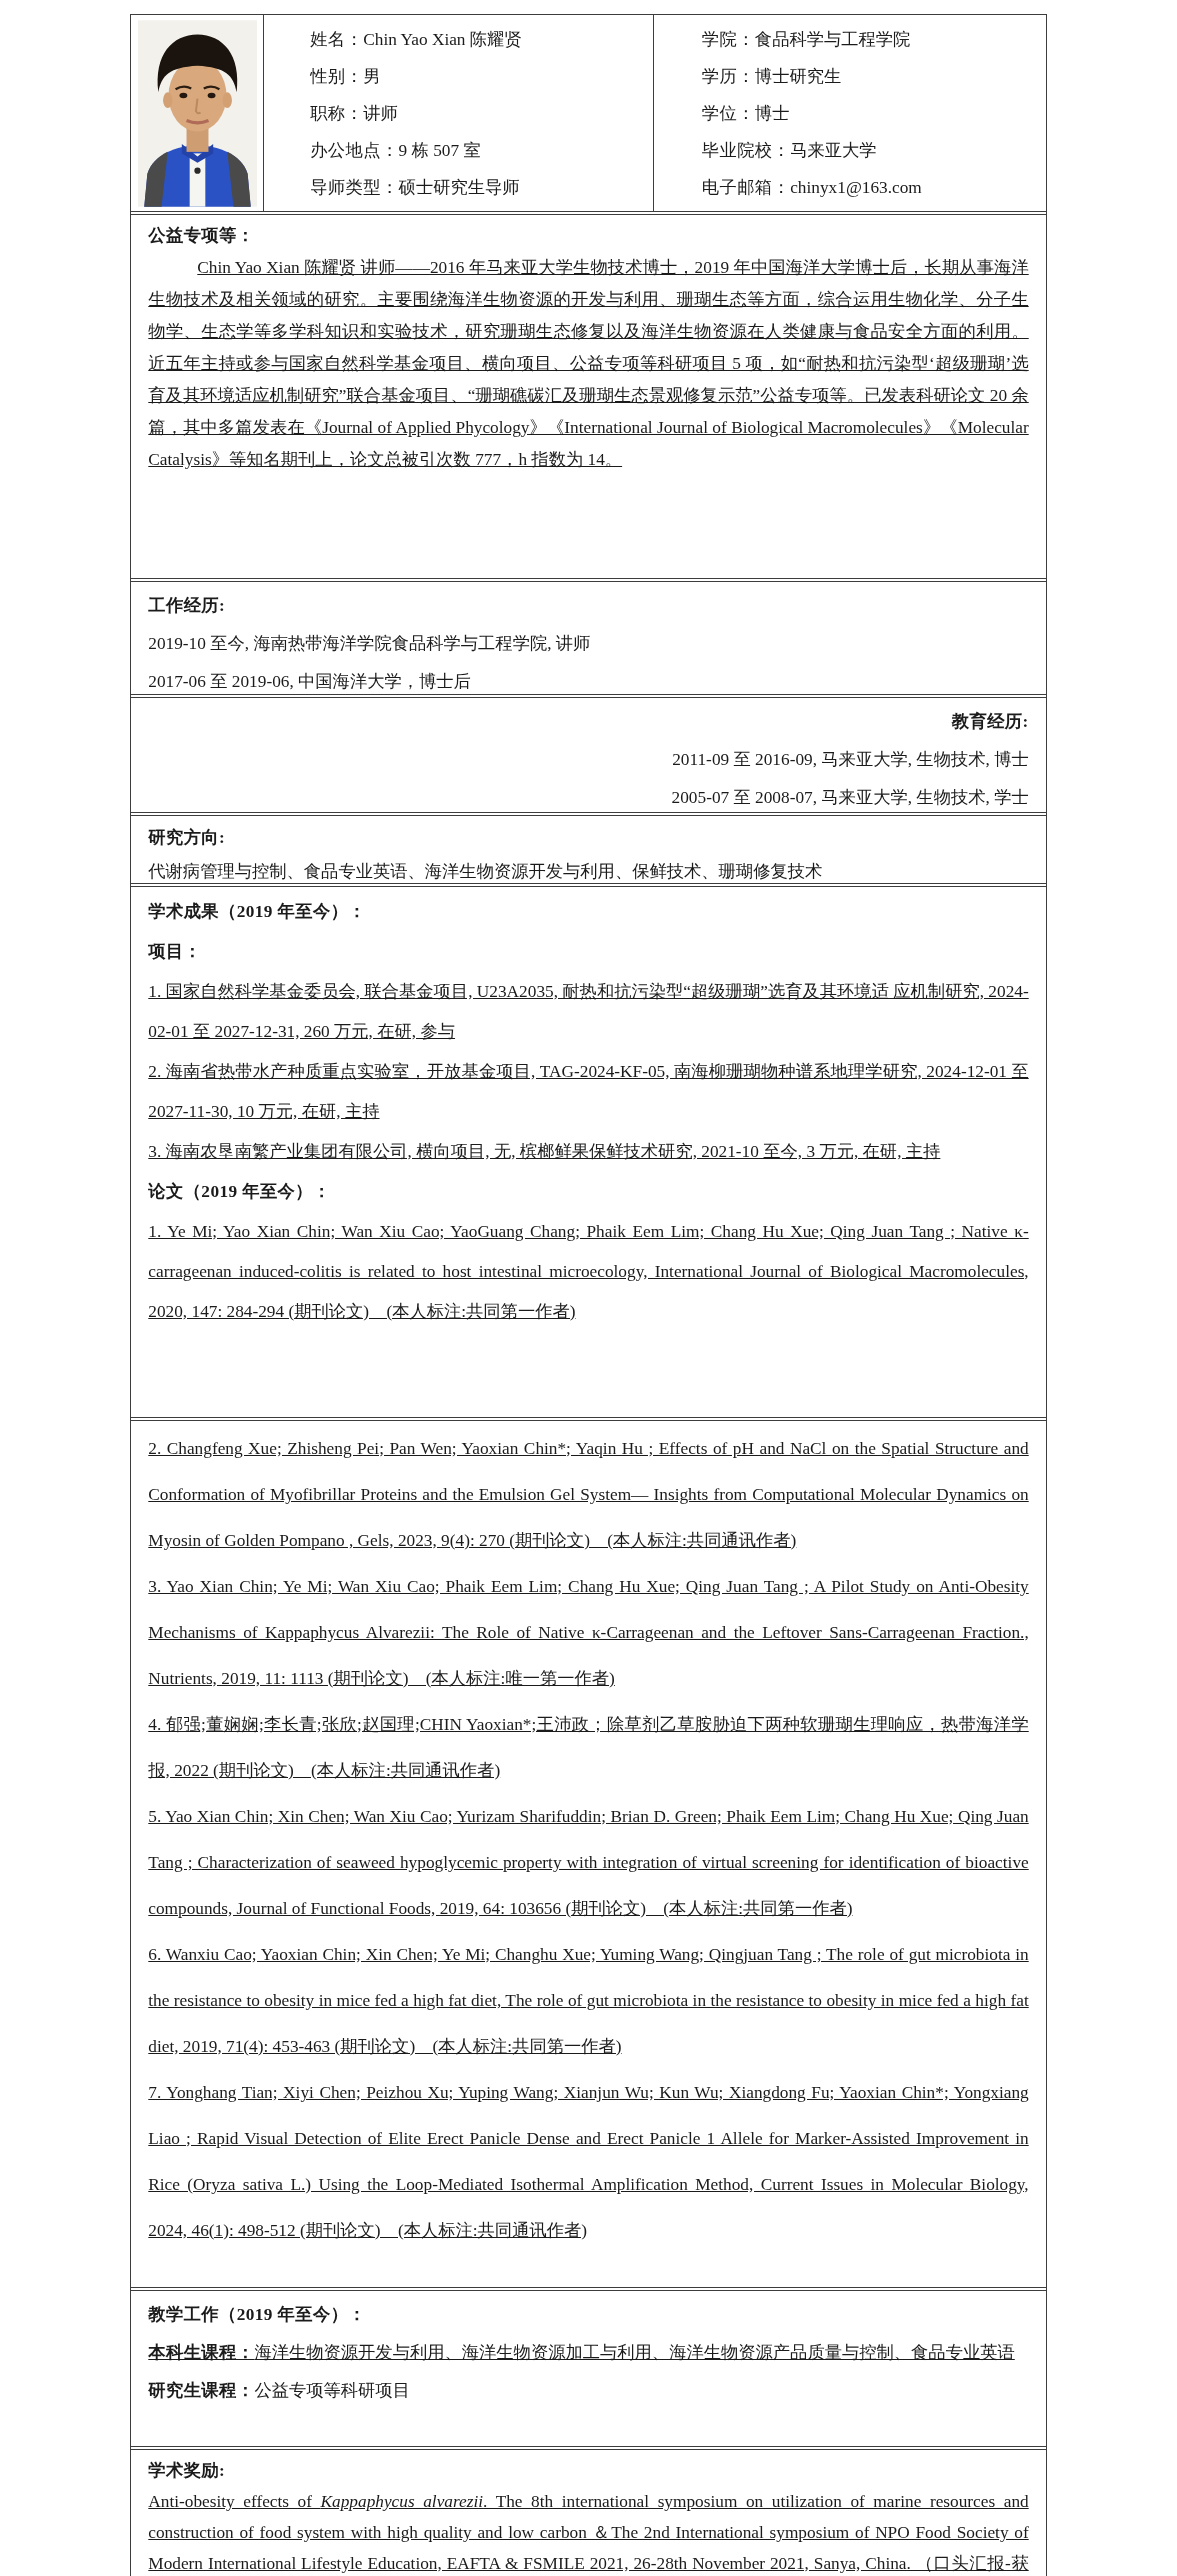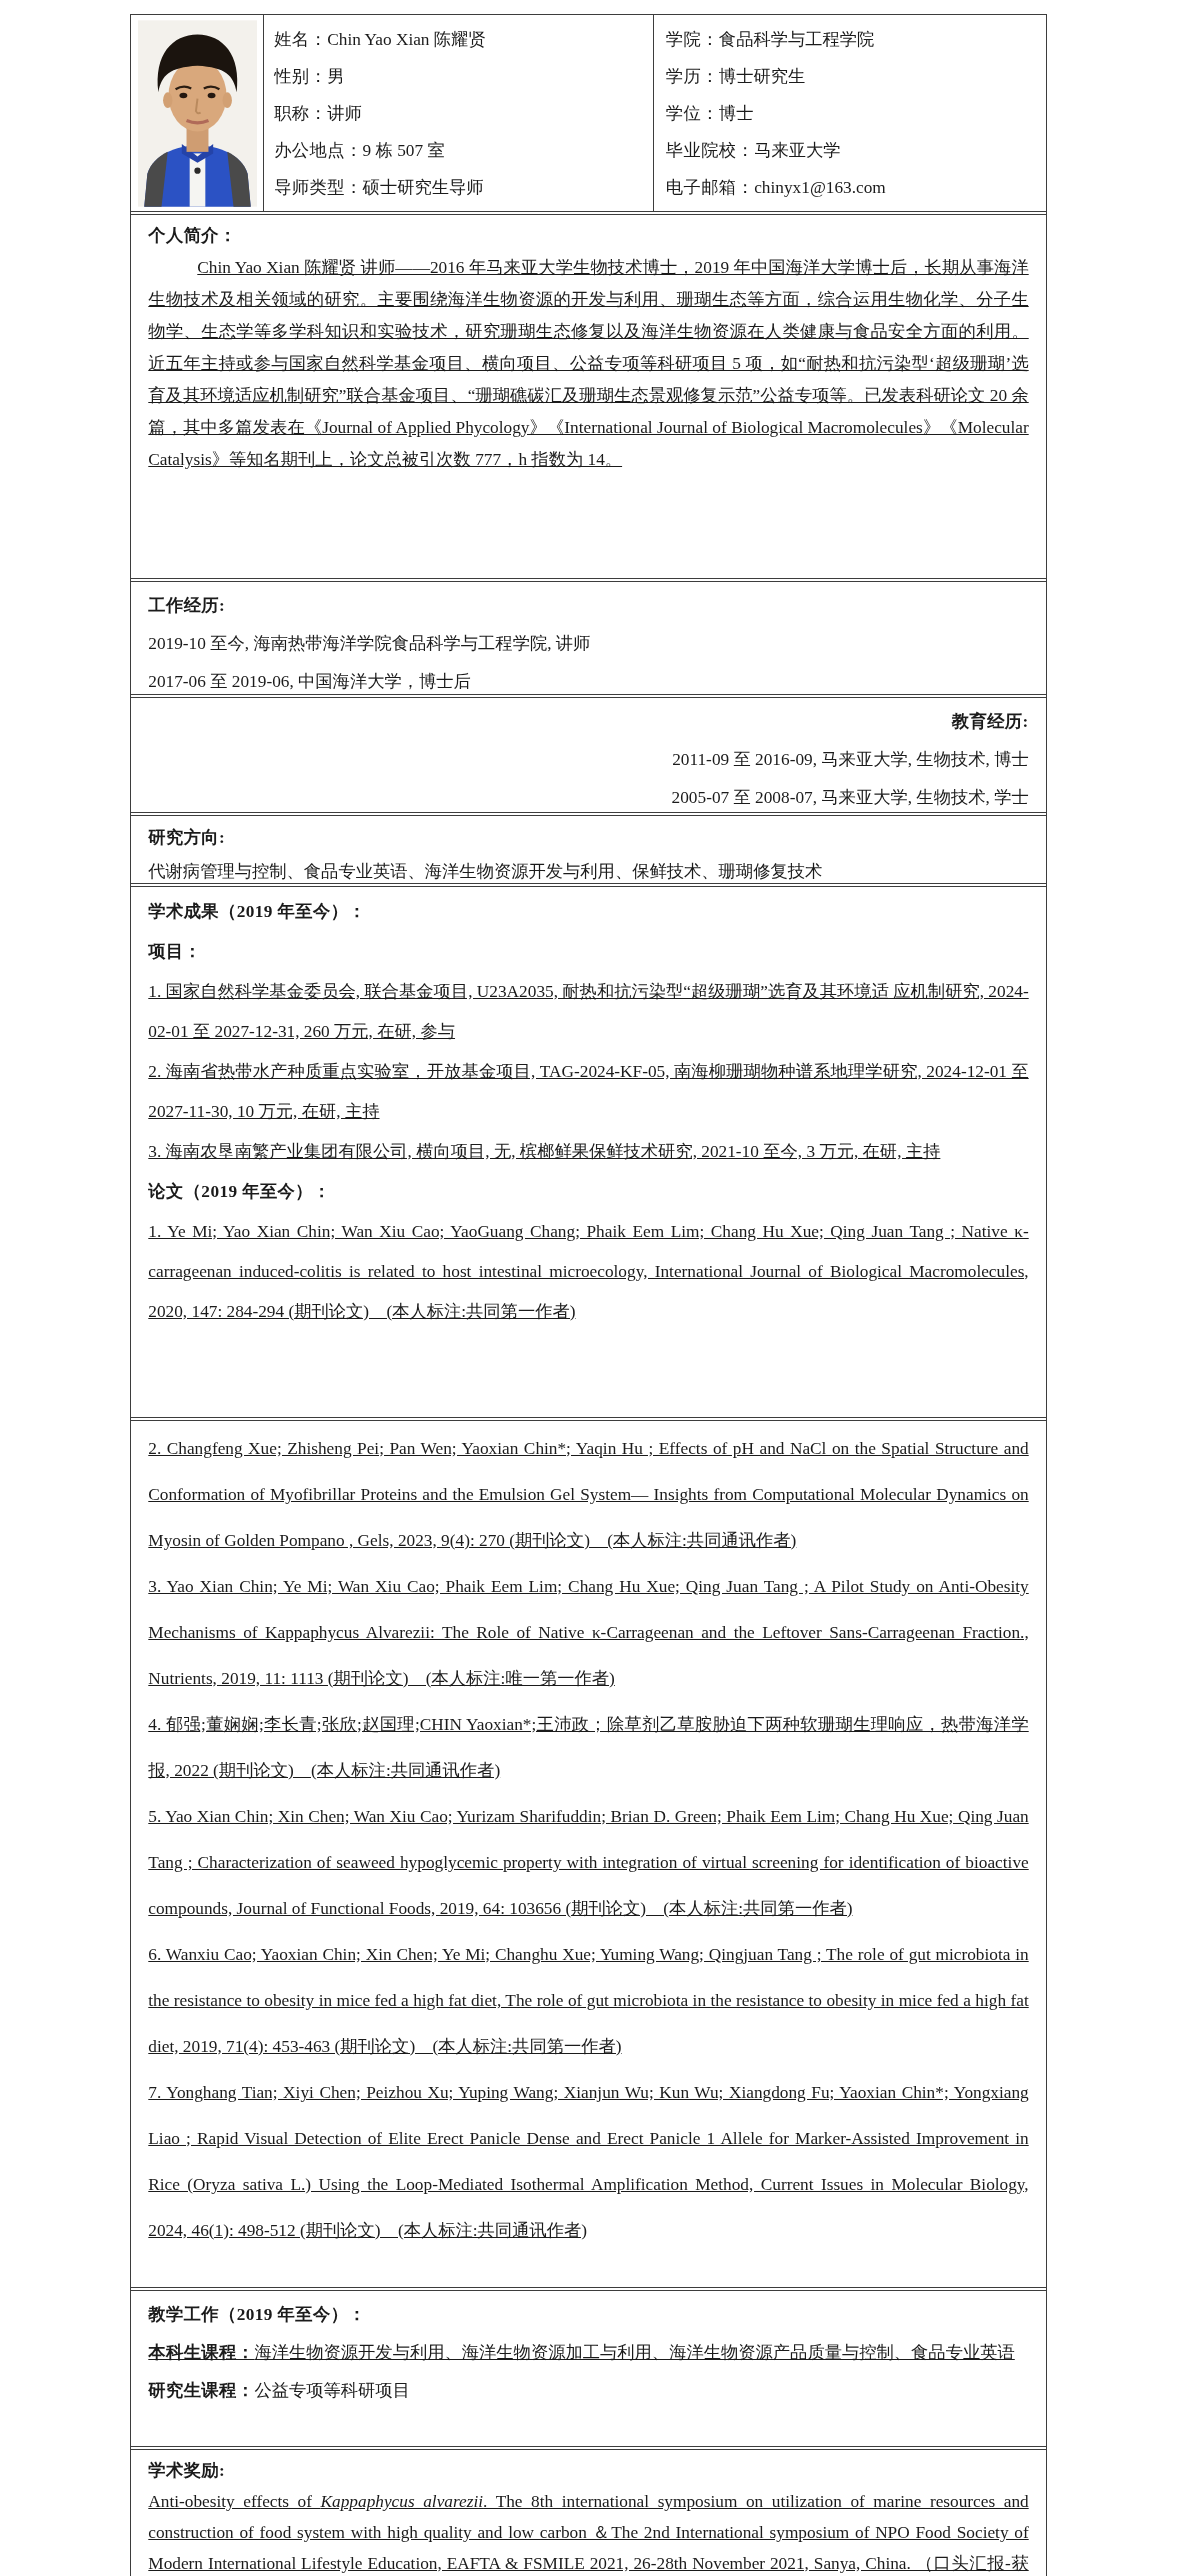--- a/index.html
+++ b/index.html
@@ -9,21 +9,21 @@
   .doc{position:absolute;left:130px;top:14px;width:917px;
        border:1.6px solid #3d3d3d;background:#fff;box-sizing:border-box;}
   .hdr{display:flex;height:196px;box-sizing:border-box;}
   .photo-cell{width:133px;border-right:1.6px solid #3d3d3d;box-sizing:border-box;
               display:flex;align-items:center;justify-content:center;padding:2.4px;}
   .photo-cell svg{width:119px;height:187px;display:block;}
   .info-left{width:390px;border-right:1.6px solid #3d3d3d;box-sizing:border-box;
              padding:5.5px 4.7px 0 10.2px;}
   .info-right{flex:1;padding:5.5px 4.7px 0 11.8px;box-sizing:border-box;}
   .field{font-size:17.3px;line-height:37px;white-space:nowrap;}
-  .flabel{letter-spacing:0.4px;}
+  .flabel{letter-spacing:0.4px;margin-left:36px;}
   .section{border-top:4.7px double #3d3d3d;box-sizing:border-box;
            padding:4.7px 17.3px 6.3px 17.3px;font-size:17.3px;}
   .h{font-weight:bold;letter-spacing:0.4px;}
   .jp{text-align:justify;text-decoration:underline;}
   .bio{height:367px;line-height:32px;}
   .work{height:116px;line-height:38px;}
   .edu{height:118px;line-height:38px;text-align:right;}
   .research{height:71px;line-height:34px;}
   .achv{height:486px;line-height:40px;}
   .papers{height:870px;line-height:46px;margin-top:48px;}
@@ -80,21 +80,21 @@
     <div class="info-right">
       <div class="field"><span class="flabel">学院：</span><span>食品科学与工程学院</span></div>
       <div class="field"><span class="flabel">学历：</span><span>博士研究生</span></div>
       <div class="field"><span class="flabel">学位：</span><span>博士</span></div>
       <div class="field"><span class="flabel">毕业院校：</span><span>马来亚大学</span></div>
       <div class="field"><span class="flabel">电子邮箱：</span><span>chinyx1@163.com</span></div>
     </div>
   </div>
 
   <div class="section bio">
-    <div class="h">个人简介：</div>
+    <div class="h">公益专项等：</div>
     <div class="para jp">Chin Yao Xian 陈耀贤 讲师——2016 年马来亚大学生物技术博士，2019 年中国海洋大学博士后，长期从事海洋生物技术及相关领域的研究。主要围绕海洋生物资源的开发与利用、珊瑚生态等方面，综合运用生物化学、分子生物学、生态学等多学科知识和实验技术，研究珊瑚生态修复以及海洋生物资源在人类健康与食品安全方面的利用。近五年主持或参与国家自然科学基金项目、横向项目、公益专项等科研项目 5 项，如“耐热和抗污染型‘超级珊瑚’选育及其环境适应机制研究”联合基金项目、“珊瑚礁碳汇及珊瑚生态景观修复示范”公益专项等。已发表科研论文 20 余篇，其中多篇发表在《Journal of Applied Phycology》《International Journal of Biological Macromolecules》《Molecular Catalysis》等知名期刊上，论文总被引次数 777，h 指数为 14。</div>
   </div>
 
   <div class="section work">
     <div class="h">工作经历:</div>
     <div>2019-10 至今, 海南热带海洋学院食品科学与工程学院, 讲师</div>
     <div>2017-06 至 2019-06, 中国海洋大学，博士后</div>
   </div>
 
   <div class="section edu">

